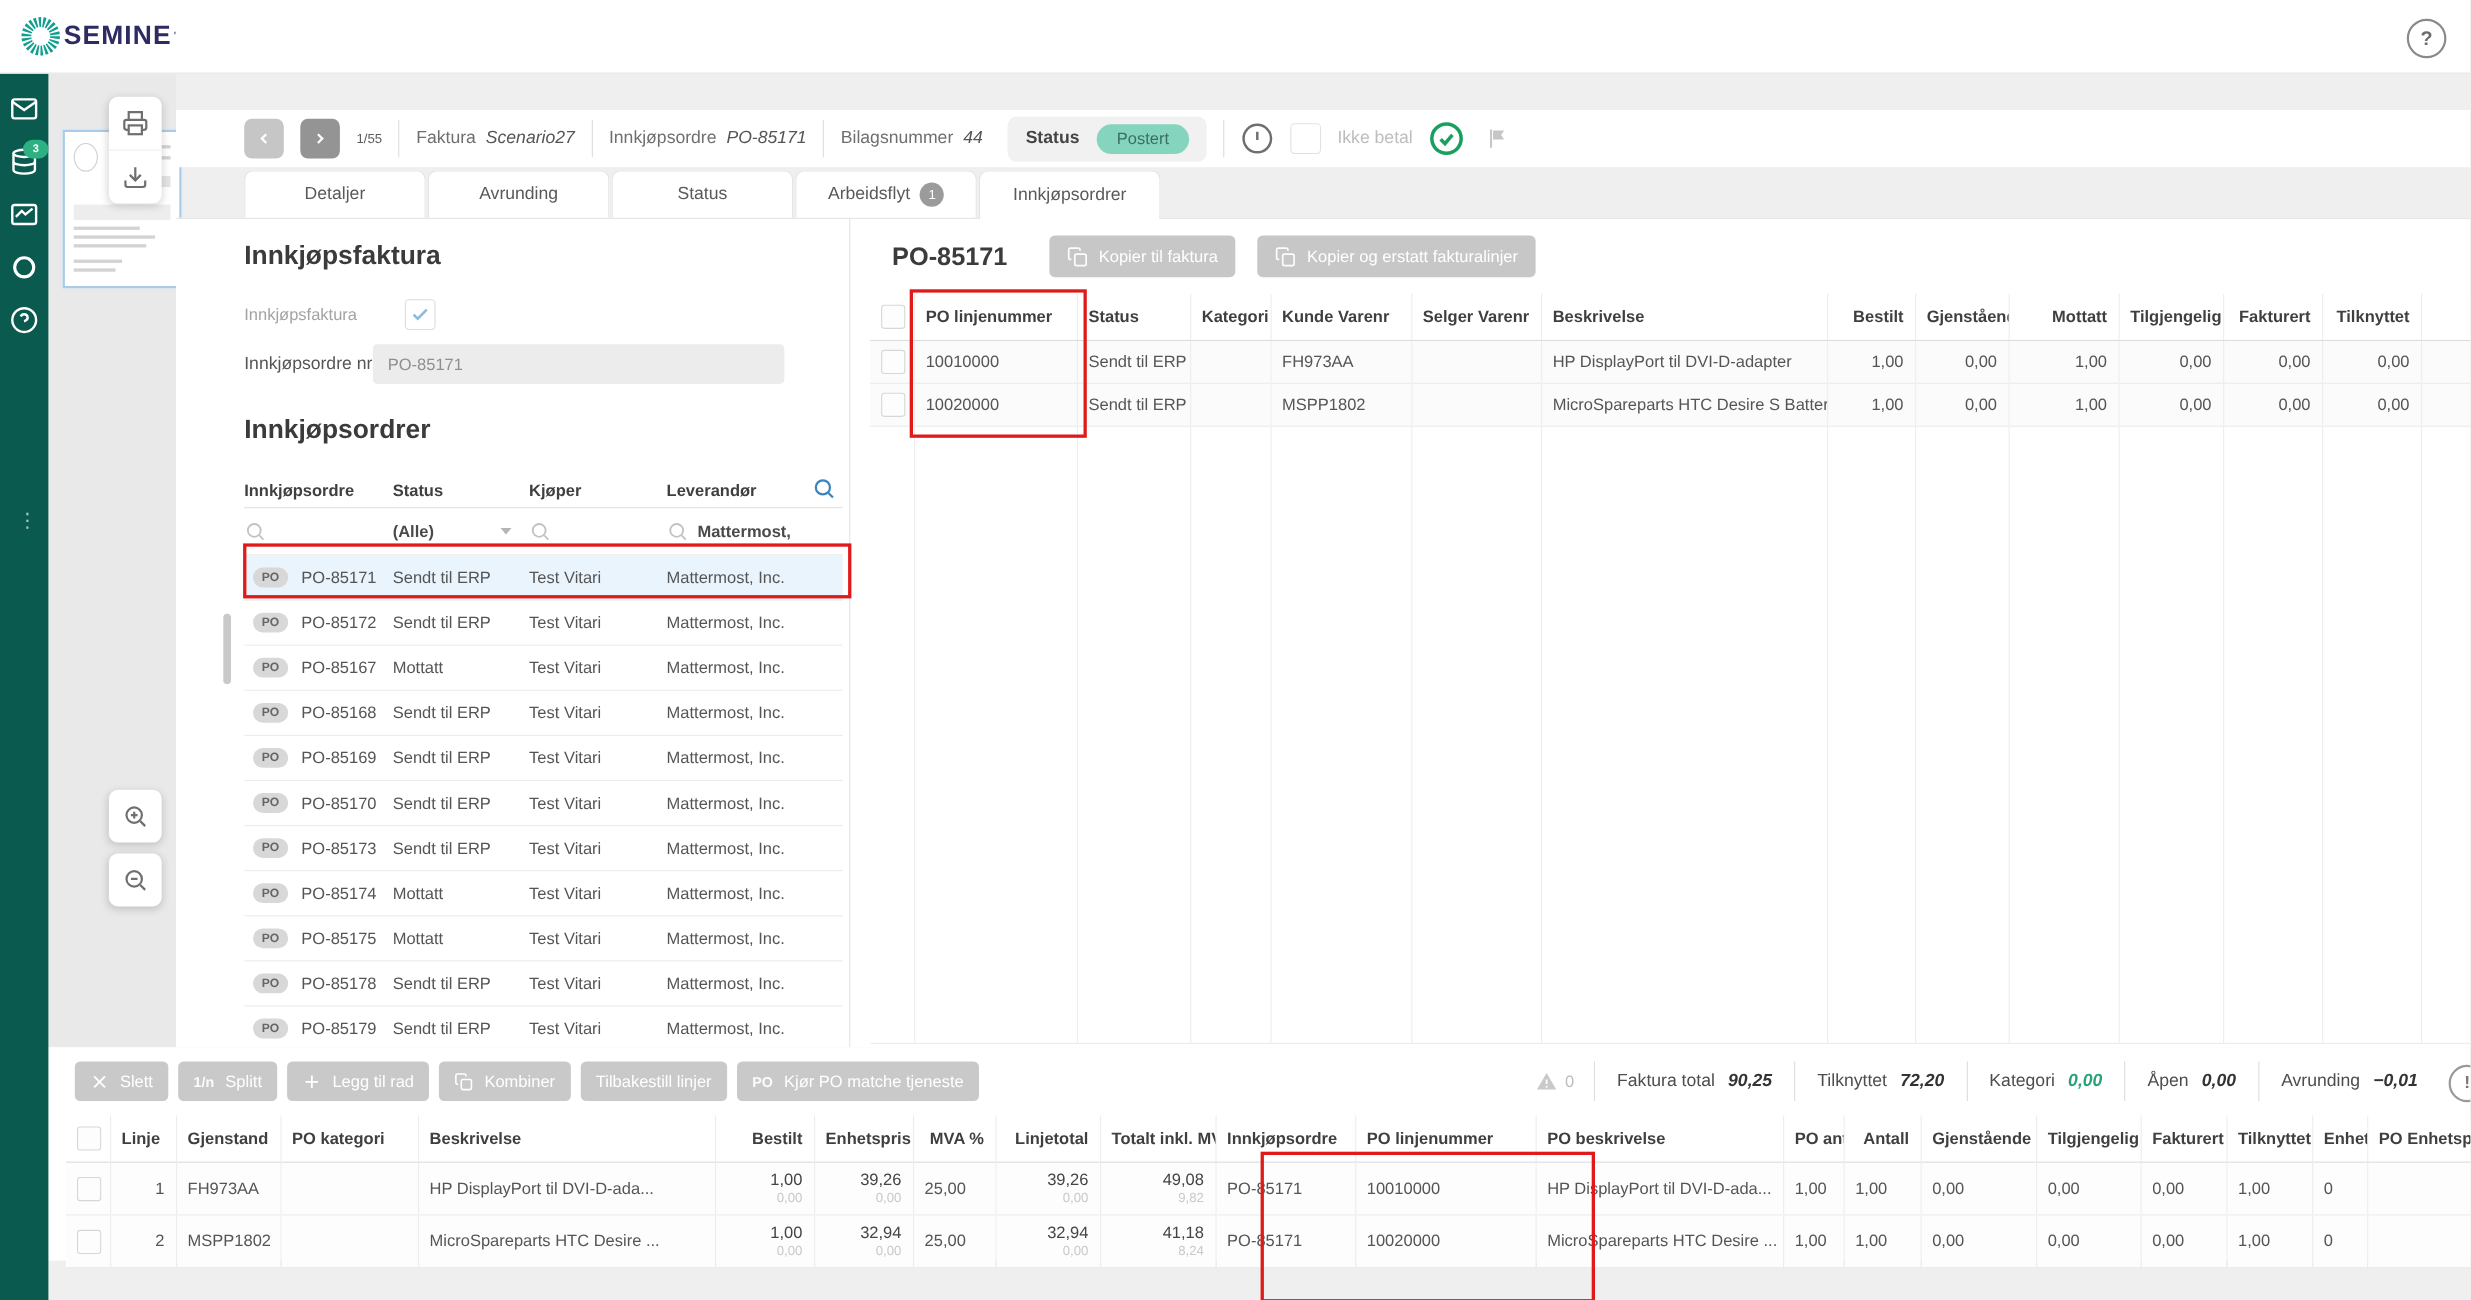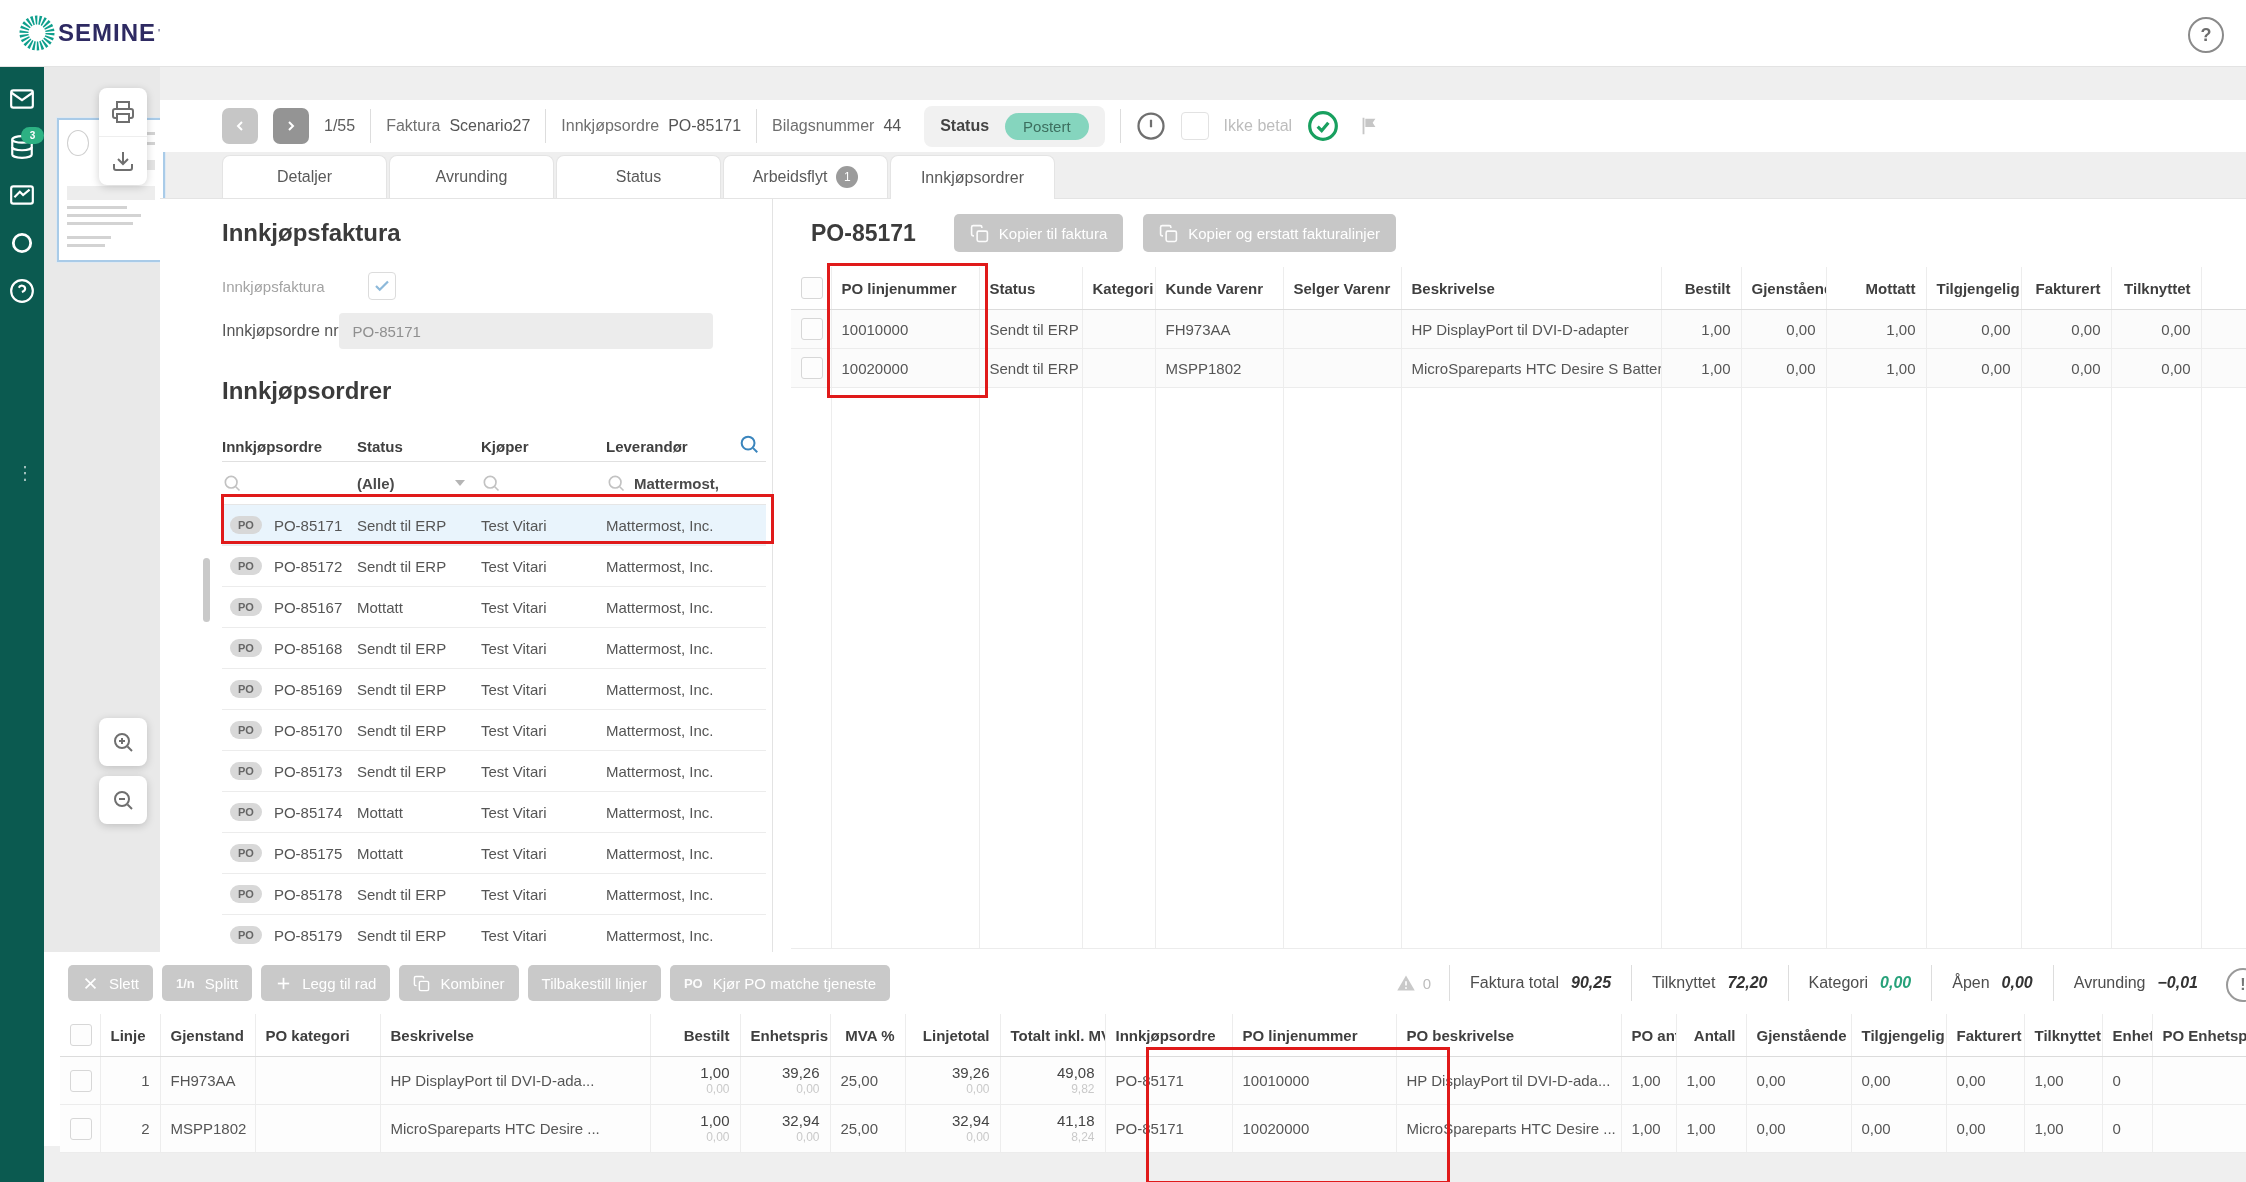--- a/index.html
+++ b/index.html
@@ -30,25 +30,25 @@
   .fbtn + .fbtn{border-top:1px solid #eee;}
   .zoom-btns{position:absolute;left:99px;top:718px;width:48px;z-index:6;display:flex;flex-direction:column;gap:10px;}
   .zbtn{width:48px;height:48px;background:#fff;border-radius:8px;box-shadow:0 2px 8px rgba(0,0,0,.18);display:flex;align-items:center;justify-content:center;color:#6f6f6f;cursor:pointer;}
   .vscroll{position:absolute;left:203px;top:558px;width:7px;height:64px;border-radius:4px;background:#c9c9c9;z-index:6;}
 
   
   .navrow{position:absolute;left:160px;top:100px;width:2086px;height:52px;background:#fff;display:flex;align-items:center;gap:15px;padding-left:62px;box-sizing:border-box;z-index:2;}
   .navbtn{width:36px;height:36px;border-radius:7px;display:flex;align-items:center;justify-content:center;color:#fff;cursor:pointer;}
   .navbtn.prev{background:#c6c6c6;}
   .navbtn.next{background:#949494;}
-  .pageind{font-size:16px;color:#5c5c5c;}
+  .pageind{font-size:12px;color:#5c5c5c;}
   .vdiv{width:1px;height:34px;background:#ddd;}
   .crumb{display:flex;gap:9px;font-size:16px;}
   .crumb .lb{color:#6f6f6f;}
-  .crumb .vl{color:#555;}
+  .crumb .vl{color:#555;font-style:italic;}
   .status-wrap{display:flex;align-items:center;gap:16px;background:#f1f1f1;border-radius:8px;padding:7px 16px;}
   .status-lb{font-size:16px;font-weight:700;color:#444;}
   .status-pill{background:#85d5be;color:#3c6e5e;font-size:15px;padding:5px 18px;border-radius:16px;}
   .excl{width:30px;height:30px;color:#6f6f6f;}
   .cb{width:26px;height:26px;background:#fff;border:1px solid #e2e2e2;border-radius:4px;cursor:pointer;}
   .ikke{font-size:16px;color:#bdbdbd;}
   .okcirc{width:32px;height:32px;color:#18a05f;}
   .flagic{width:22px;height:22px;color:#c6c6c6;margin-left:4px;}
 
   

